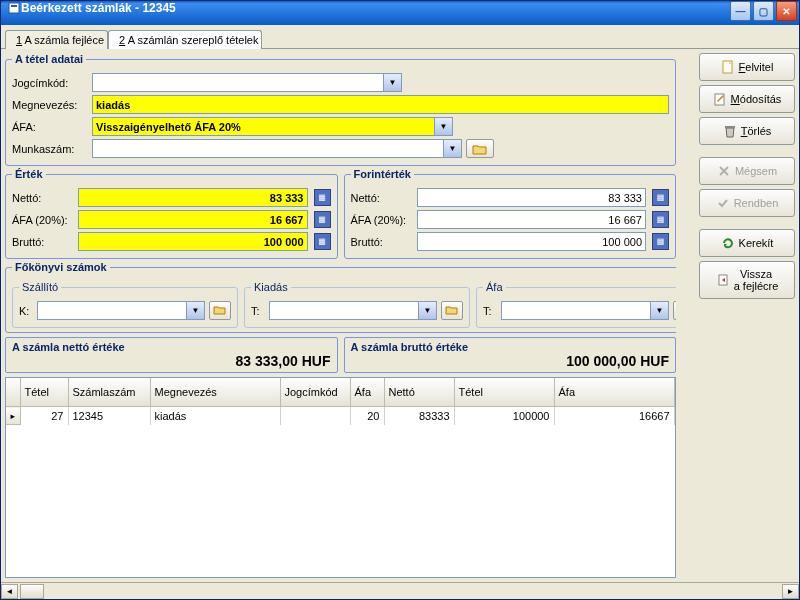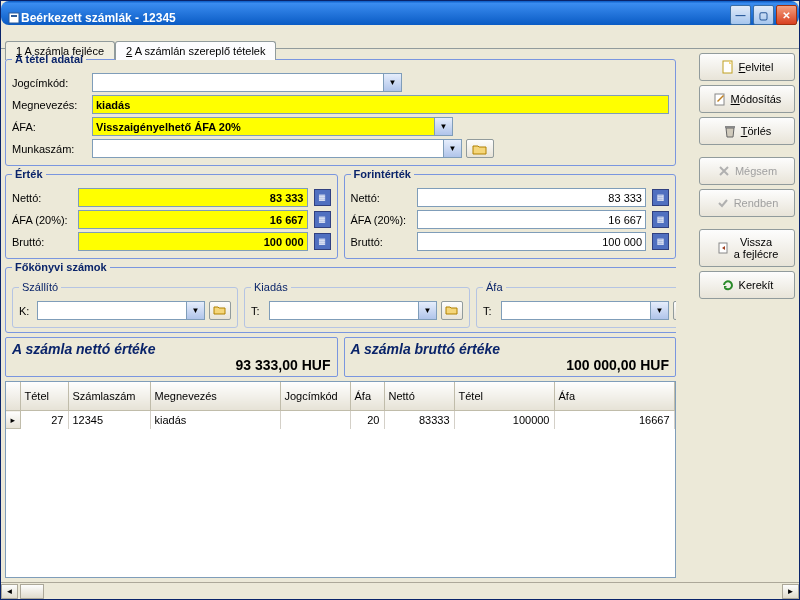--- a/index.html
+++ b/index.html
@@ -1,23 +1,23 @@
 <!DOCTYPE html>
 <html><head>
 <meta charset="utf-8">
 <style>
   * { box-sizing: border-box; margin: 0; padding: 0; }
   body { font-family: Tahoma, Arial, sans-serif; font-size: 11px; background: #ece9d8; overflow: hidden; width: 800px; height: 600px; }
   .window { width: 800px; height: 600px; border: 1px solid #0a246a; display: flex; flex-direction: column; background: #ece9d8; }
-  .titlebar { height: 24px; background: linear-gradient(to bottom, #0a5bc4 0%, #3a8cf0 10%, #0a5bc4 100%); display: flex; align-items: flex-end; padding: 0 2px 0 6px; color: #fff; font-weight: bold; border-radius: 8px; }
+  .titlebar { height: 24px; background: linear-gradient(to bottom, #0a5bc4 0%, #3a8cf0 10%, #0a5bc4 100%); display: flex; align-items: flex-start; padding: 0 2px 0 6px; color: #fff; font-weight: bold; }
   .titlebar .title { flex: 1; font-size: 12px; }
   .win-btn { width: 21px; height: 20px; margin-left: 2px; background: linear-gradient(#e0eaf8,#a6c6ee); border: 1px solid #3a6ea5; border-radius: 2px; display: flex; align-items: center; justify-content: center; font-size: 10px; font-weight: bold; color: #2a5a9a; cursor: default; }
   .win-btn.close { background: linear-gradient(#f4a080,#d84020); color: #fff; border-color: #a03010; }
   .tabs { display: flex; padding: 4px 4px 0 4px; gap: 0; border-bottom: 1px solid #919b9c; }
-  .tab { padding: 3px 10px 3px 10px; border: 1px solid #919b9c; border-bottom: none; background: #f1efe2; border-radius: 3px 3px 0 0; margin-right: 0; position: relative; top: 12px; cursor: default; }
+  .tab { padding: 3px 3px 3px 10px; border: 1px solid #919b9c; border-bottom: none; background: #f1efe2; border-radius: 3px 3px 0 0; margin-right: 0; position: relative; top: 1px; cursor: default; }
   .tab.active { background: #fcfcfe; z-index: 2; }
   .tab .underline { text-decoration: underline; }
   .body { flex: 1; display: flex; padding: 4px; gap: 23px; overflow: hidden; }
   .main { flex: 1; display: flex; flex-direction: column; gap: 2px; overflow: hidden; }
   .side { width: 96px; display: flex; flex-direction: column; gap: 4px; }
   .btn { height: 28px; background: linear-gradient(#fdfdfd,#e8e4d8); border: 1px solid #919b9c; border-radius: 3px; display: flex; align-items: center; justify-content: center; gap: 4px; font-size: 11px; cursor: default; padding: 0 4px; }
   .btn.disabled { color: #a0a0a0; }
   .btn .ic { width: 14px; height: 14px; display: inline-block; }
   fieldset { border: 1px solid #7a96df; border-radius: 3px; margin: 0; position: relative; padding: 8px 6px 4px; }
   legend { color: #0a246a; font-weight: bold; font-size: 11px; padding: 0 3px; }
@@ -32,21 +32,21 @@
   .combo .input { flex: 1; }
   .combo .ddbtn { width: 18px; height: 19px; background: linear-gradient(#e6eefc,#b0c4ea); border: 1px solid #7f9db9; border-left: none; display: flex; align-items: center; justify-content: center; font-size: 8px; }
   .folder-btn { width: 28px; height: 19px; background: linear-gradient(#fdfdfd,#e8e4d8); border: 1px solid #919b9c; border-radius: 2px; display: flex; align-items: center; justify-content: center; }
   .calc-btn { width: 17px; height: 17px; background: #5070c0; border: 1px solid #304080; display: inline-flex; align-items: center; justify-content: center; color: #fff; font-size: 8px; margin-left: 2px; }
   .two-col { display: flex; gap: 6px; align-items: center; }
   .two-col > fieldset { flex: 1; }
   .three-col { display: flex; gap: 6px; }
   .three-col > fieldset { flex: 1; }
   .summary { display: flex; gap: 6px; margin-top: 2px; }
   .summary-box { flex: 1; border: 1px solid #7a96df; border-radius: 2px; padding: 3px 6px; }
-  .summary-box .lab { color: #0a246a; font-weight: bold; font-size: 14px; font-style: italic; }
+  .summary-box .lab { color: #0a246a; font-weight: bold; font-size: 11px; }
   .summary-box .val { text-align: right; font-size: 14px; font-weight: bold; }
   .grid-wrap { flex: 1; border: 1px solid #7f9db9; background: #fff; margin-top: 2px; overflow: hidden; display: flex; flex-direction: column; }
   .grid { width: 100%; border-collapse: collapse; font-size: 11px; table-layout: fixed; }
   .grid th { background: linear-gradient(#fefefe,#e6e2d6); border-right: 1px solid #c0bcaa; border-bottom: 1px solid #c0bcaa; font-weight: normal; text-align: left; padding: 2px 4px; height: 18px; overflow: hidden; }
   .grid td { border-right: 1px solid #d4d0c8; padding: 2px 4px; height: 18px; white-space: nowrap; overflow: hidden; }
   .grid .rowhead { width: 14px; background: linear-gradient(#fefefe,#e6e2d6); border-right: 1px solid #c0bcaa; border-bottom: 1px solid #c0bcaa; text-align: center; font-size: 9px; }
   .grid .num { text-align: right; }
   .hscroll { height: 17px; background: #ece9d8; border-top: 1px solid #aca899; display: flex; align-items: center; }
   .hscroll .arrow { width: 17px; height: 15px; background: linear-gradient(#fdfdfd,#e0dccd); border: 1px solid #aca899; display: flex; align-items: center; justify-content: center; font-size: 8px; }
   .hscroll .track { flex: 1; }
@@ -195,21 +195,21 @@
                   </svg>
                 </div>
             </div>
           </fieldset>
         </div>
       </fieldset>
 
       <div class="summary">
         <div class="summary-box">
           <div class="lab">A számla nettó értéke</div>
-          <div class="val">93 333,00  HUF</div>
+          <div class="val">83 333,00  HUF</div>
         </div>
         <div class="summary-box">
           <div class="lab">A számla bruttó értéke</div>
           <div class="val">100 000,00  HUF</div>
         </div>
       </div>
 
       <div class="grid-wrap">
         <table class="grid">
           <colgroup>
@@ -286,33 +286,33 @@
           </svg>
         <span>Mégsem</span>
       </div>
       <div class="btn disabled">
         <svg class="ic" width="14" height="14">
             <path d="M3 7l3 3 5-6" fill="none" stroke="#b0b0b0" stroke-width="2"></path>
           </svg>
         <span>Rendben</span>
       </div>
       <div style="height:4px"></div>
+      <div class="btn">
+        <svg class="ic" width="14" height="14">
+            <path d="M3 7a4 4 0 1 1 1 3" fill="none" stroke="#2a8a2a" stroke-width="2"></path>
+            <path d="M3 11l0-3 3 0z" fill="#2a8a2a"></path>
+          </svg>
+        <span>Kerekít</span>
+      </div>
       <div class="btn" style="height:38px;flex-direction:row">
         <svg class="ic" width="14" height="14">
             <rect x="3" y="2" width="8" height="10" fill="#fff" stroke="#888"></rect>
             <path d="M9 9l-3-2 3-2z" fill="#a04020"></path>
           </svg>
         <div style="text-align:center;line-height:1.1"><span>Vissza</span><br><span>a fejlécre</span></div>
-      </div>
-      <div class="btn">
-        <svg class="ic" width="14" height="14">
-            <path d="M3 7a4 4 0 1 1 1 3" fill="none" stroke="#2a8a2a" stroke-width="2"></path>
-            <path d="M3 11l0-3 3 0z" fill="#2a8a2a"></path>
-          </svg>
-        <span>Kerekít</span>
       </div>
     </div>
   </div>
 
   <div class="hscroll">
     <div class="arrow">◄</div>
     <div class="thumb"></div>
     <div class="track"></div>
     <div class="arrow">►</div>
   </div>

